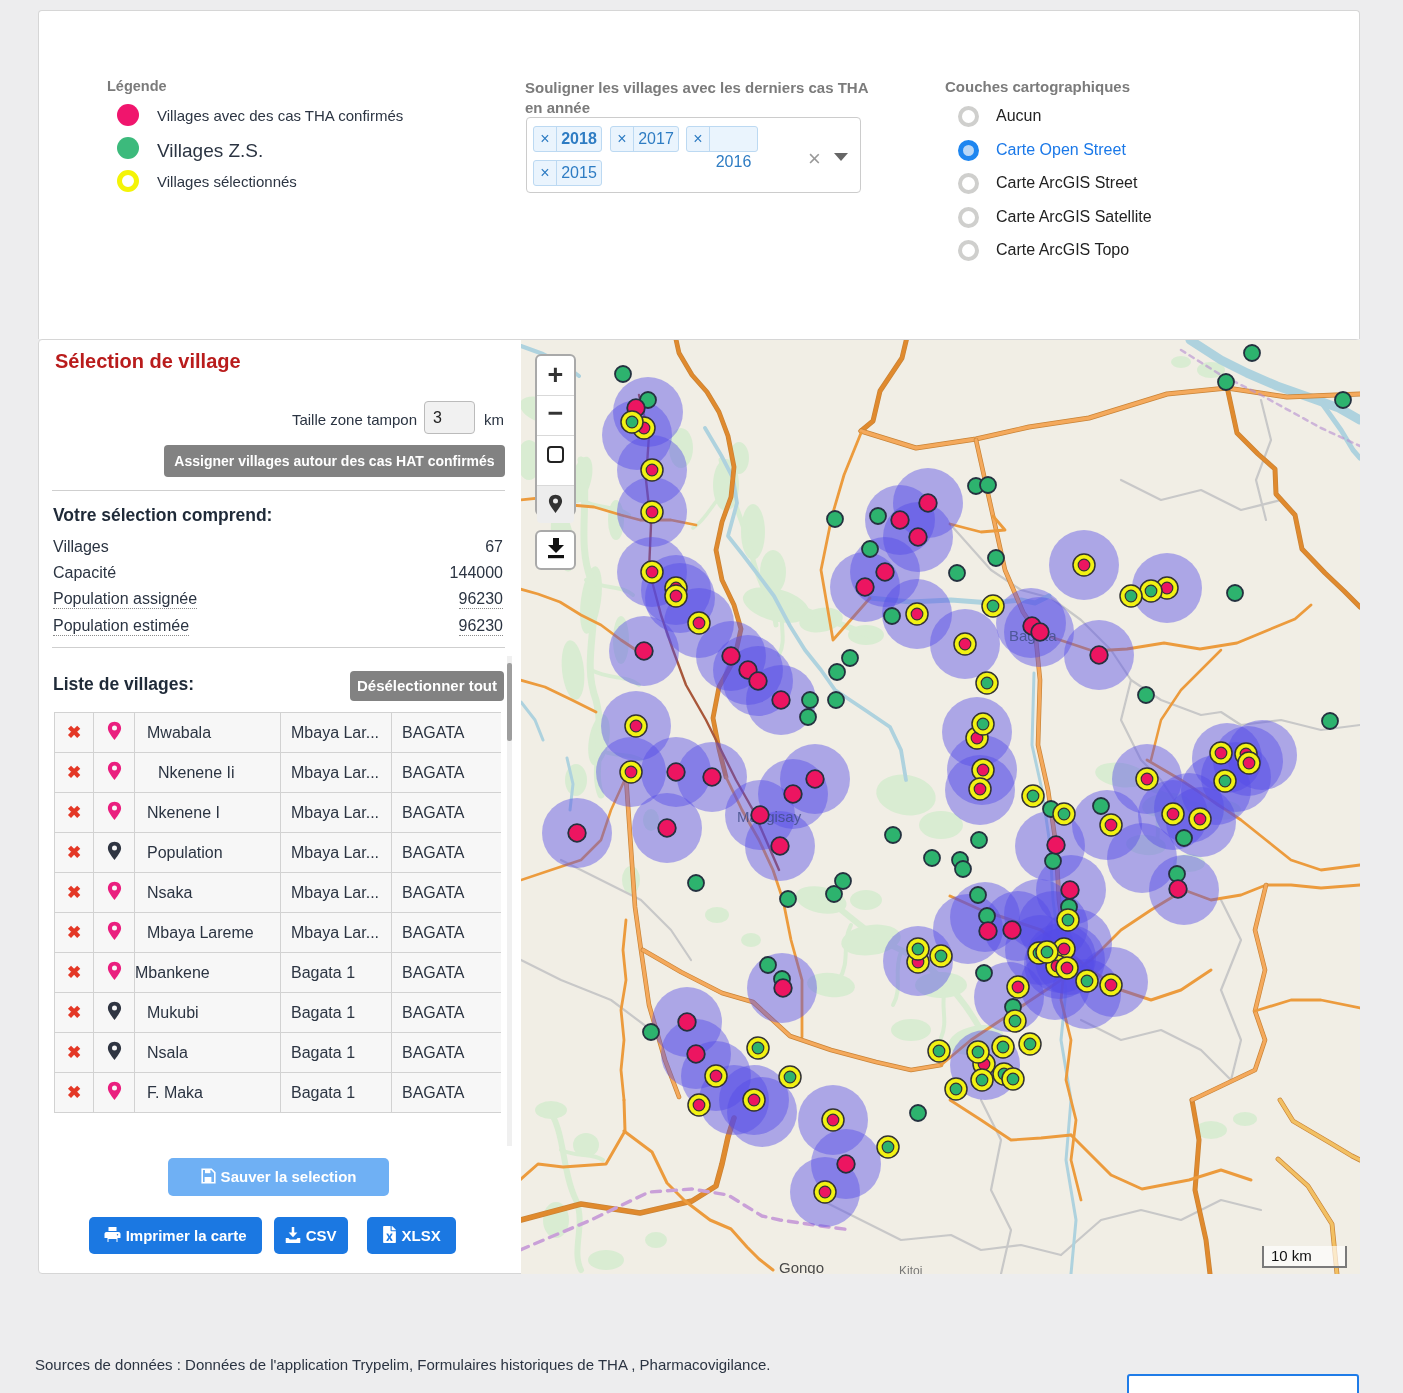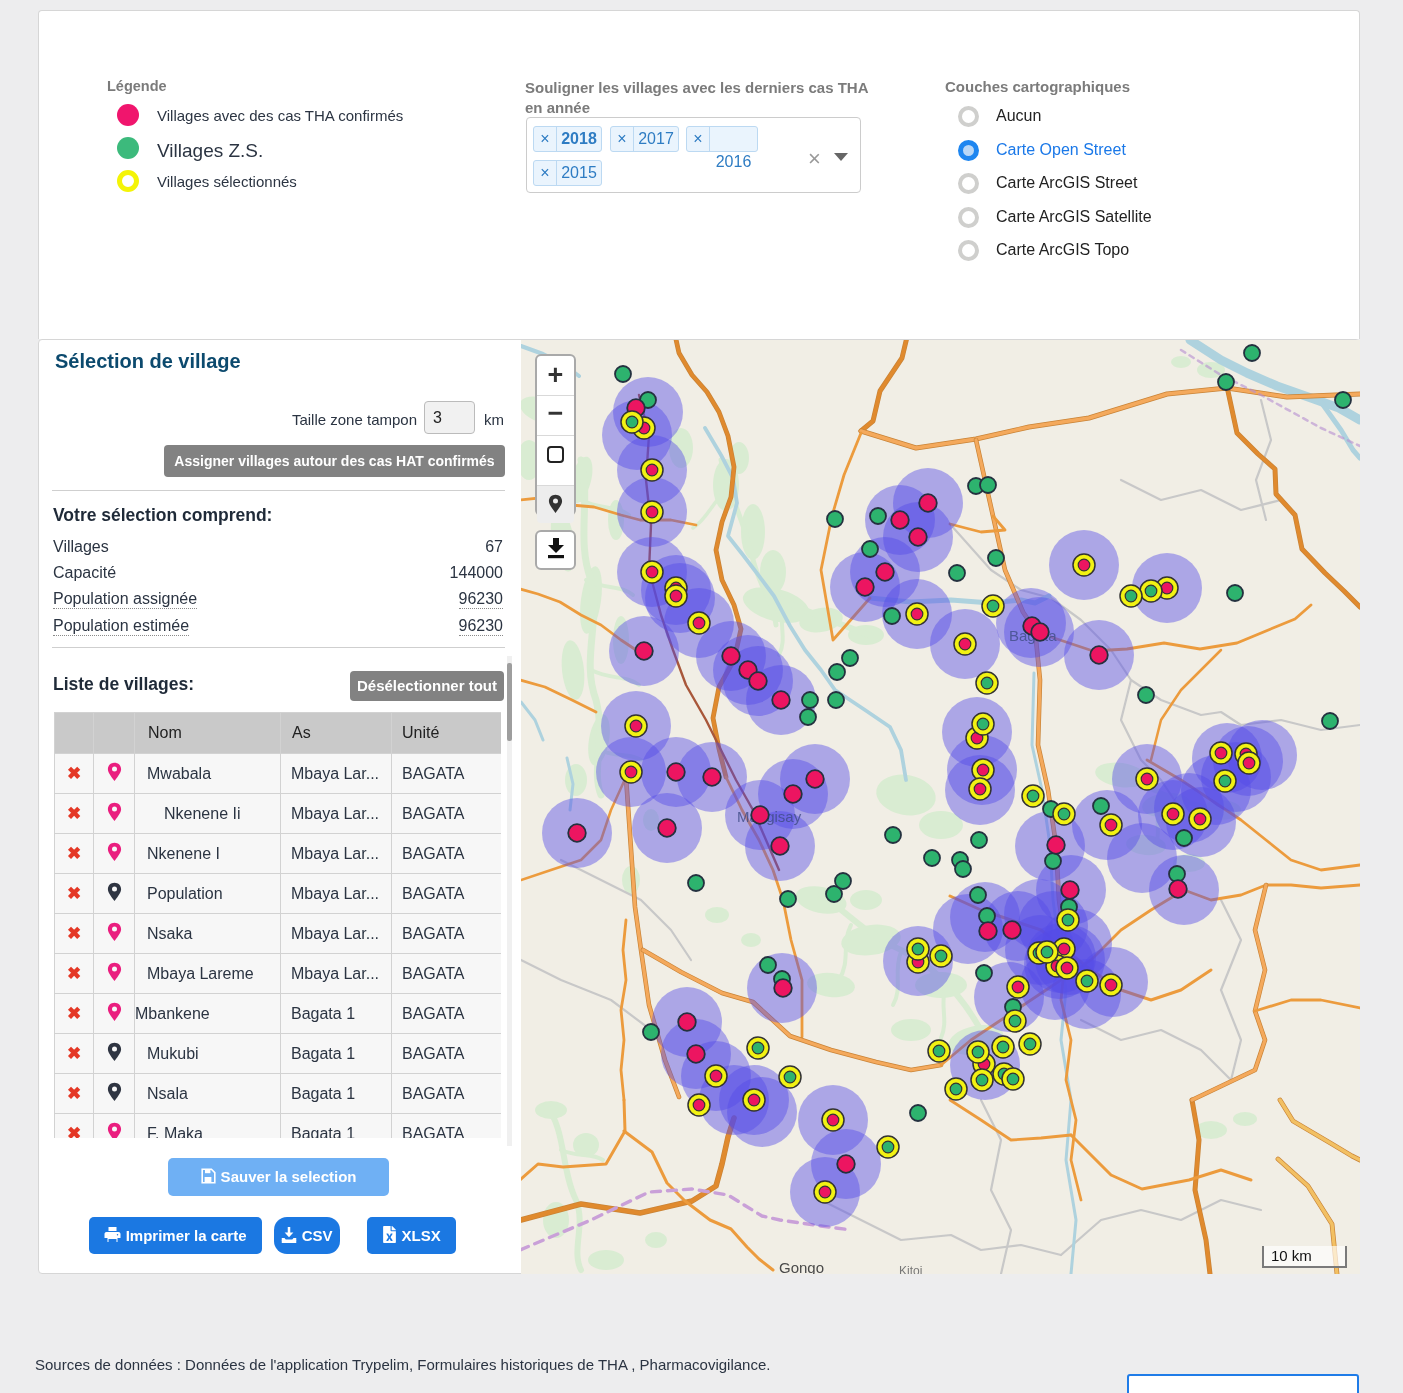--- a/index.html
+++ b/index.html
@@ -55,21 +55,21 @@
 <div class="abs" style="left:996px;top:107px;font-size:16px;color:#222;">Aucun</div>
 <div class="abs" style="left:958px;top:140px;width:21px;height:21px;border-radius:50%;border:5px solid #1e86f0;background:#b8d7f7;"></div>
 <div class="abs" style="left:996px;top:141px;font-size:16px;color:#1a78e8;">Carte Open Street</div>
 <div class="abs" style="left:958px;top:173px;width:21px;height:21px;border-radius:50%;border:4px solid #cfcfcd;background:#fff;"></div>
 <div class="abs" style="left:996px;top:174px;font-size:16px;color:#222;">Carte ArcGIS Street</div>
 <div class="abs" style="left:958px;top:207px;width:21px;height:21px;border-radius:50%;border:4px solid #cfcfcd;background:#fff;"></div>
 <div class="abs" style="left:996px;top:208px;font-size:16px;color:#222;">Carte ArcGIS Satellite</div>
 <div class="abs" style="left:958px;top:240px;width:21px;height:21px;border-radius:50%;border:4px solid #cfcfcd;background:#fff;"></div>
 <div class="abs" style="left:996px;top:241px;font-size:16px;color:#222;">Carte ArcGIS Topo</div>
 <div class="card" style="left:38px;top:339px;width:1322px;height:935px;"></div>
-<div class="abs" style="left:55px;top:350px;font-size:20px;font-weight:bold;color:#0c4a6e;">Sélection de village</div>
+<div class="abs" style="left:55px;top:350px;font-size:20px;font-weight:bold;color:#b91c1c;">Sélection de village</div>
 <div class="abs dark" style="left:240px;top:411px;width:177px;text-align:right;font-size:15px;">Taille zone tampon</div>
 <div class="abs" style="left:424px;top:401px;width:51px;height:33px;border:1px solid #bbb;border-radius:4px;background:#f1f1f1;font-size:16px;color:#222;line-height:31px;padding-left:8px;">3</div>
 <div class="abs dark" style="left:484px;top:411px;font-size:15px;">km</div>
 <div class="btn-gray" style="left:164px;top:445px;width:341px;height:32px;line-height:32px;font-size:14px;">Assigner villages autour des cas HAT confirmés</div>
 <div class="hr" style="left:52px;top:490px;width:453px;"></div>
 <div class="abs" style="left:53px;top:505px;font-size:17.5px;font-weight:bold;color:#1f2a38;">Votre sélection comprend:</div>
 <div class="abs dark" style="left:53px;top:538px;font-size:16px;">Villages</div>
 <div class="abs dark" style="right:900px;top:538px;font-size:16px;">67</div>
 <div class="abs dark" style="left:53px;top:564px;font-size:16px;">Capacité</div>
 <div class="abs dark" style="right:900px;top:564px;font-size:16px;">144000</div>
@@ -84,41 +84,34 @@
     <table class="vt">
       <colgroup>
         <col style="width:39px">
         <col style="width:41px">
         <col style="width:146px">
         <col style="width:111px">
         <col style="width:110px">
       </colgroup>
       <tbody>
         <tr>
-          <th></th>
-          <th></th>
-          <th style="text-align:left;padding-left:13px;">Nom</th>
-          <th style="text-align:left;padding-left:11px;">As</th>
-          <th style="text-align:left;padding-left:10px;">Unité</th>
-        </tr>
-        <tr>
           <td class="xmark">✖</td>
           <td style="text-align:center;"><svg width="15" height="20" viewBox="0 0 15 20">
               <path d="M7.5 0.8 C3.6 0.8 0.9 3.6 0.9 7.2 C0.9 10 3.2 13.2 7.5 19 C11.8 13.2 14.1 10 14.1 7.2 C14.1 3.6 11.4 0.8 7.5 0.8 Z M7.5 9.6 A2.5 2.5 0 1 1 7.5 4.6 A2.5 2.5 0 1 1 7.5 9.6 Z" fill="#ea1e7f"></path>
             </svg></td>
           <td style="padding-left:12px;">Mwabala</td>
           <td style="padding-left:10px;">Mbaya Lar...</td>
           <td style="padding-left:10px;">BAGATA</td>
         </tr>
         <tr>
           <td class="xmark">✖</td>
           <td style="text-align:center;"><svg width="15" height="20" viewBox="0 0 15 20">
               <path d="M7.5 0.8 C3.6 0.8 0.9 3.6 0.9 7.2 C0.9 10 3.2 13.2 7.5 19 C11.8 13.2 14.1 10 14.1 7.2 C14.1 3.6 11.4 0.8 7.5 0.8 Z M7.5 9.6 A2.5 2.5 0 1 1 7.5 4.6 A2.5 2.5 0 1 1 7.5 9.6 Z" fill="#ea1e7f"></path>
             </svg></td>
-          <td style="padding-left:29px;">Nkenene Ii</td>
+          <td style="padding-left:23px;">Nkenene Ii</td>
           <td style="padding-left:10px;">Mbaya Lar...</td>
           <td style="padding-left:10px;">BAGATA</td>
         </tr>
         <tr>
           <td class="xmark">✖</td>
           <td style="text-align:center;"><svg width="15" height="20" viewBox="0 0 15 20">
               <path d="M7.5 0.8 C3.6 0.8 0.9 3.6 0.9 7.2 C0.9 10 3.2 13.2 7.5 19 C11.8 13.2 14.1 10 14.1 7.2 C14.1 3.6 11.4 0.8 7.5 0.8 Z M7.5 9.6 A2.5 2.5 0 1 1 7.5 4.6 A2.5 2.5 0 1 1 7.5 9.6 Z" fill="#ea1e7f"></path>
             </svg></td>
           <td style="padding-left:12px;">Nkenene I</td>
           <td style="padding-left:10px;">Mbaya Lar...</td>
@@ -193,21 +186,21 @@
 <div class="abs" style="left:507px;top:656px;width:5px;height:490px;background:#f0f0f0;"></div>
 <div class="abs" style="left:507px;top:663px;width:5px;height:78px;background:#9e9e9e;border-radius:2px;"></div>
 <div class="abs" style="left:168px;top:1158px;width:221px;height:38px;background:#6fb0f4;border-radius:5px;color:#fff;font-weight:bold;font-size:15px;text-align:center;line-height:38px;"><svg width="16" height="16" viewBox="0 0 16 16" style="vertical-align:-2px;">
       <path d="M2.2 1.2 h9.2 l3.4 3.4 v10.2 h-12.6 z" fill="none" stroke="#fff" stroke-width="1.6"></path>
       <rect x="4.6" y="9" width="6.8" height="5" fill="#fff"></rect>
       <rect x="5" y="1.6" width="5.4" height="3.6" fill="#fff"></rect>
     </svg> Sauver la selection</div>
 <div class="btn-blue" style="left:89px;top:1217px;width:173px;height:37px;line-height:37px;"><svg width="17" height="16" viewBox="0 0 512 512" style="vertical-align:-2px;">
       <path fill="#fff" d="M128 0h256v128h-256zM64 160h384c35 0 64 29 64 64v128h-96v128h-320v-128h-96v-128c0-35 29-64 64-64zm64 224v96h256v-96zm288-160a24 24 0 1 0 0 48 24 24 0 0 0 0-48z"></path>
     </svg> Imprimer la carte</div>
-<div class="btn-blue" style="left:274px;top:1217px;width:66px;height:37px;line-height:37px;border-radius:13px;"><svg width="16" height="16" viewBox="0 0 512 512" style="vertical-align:-2px;">
+<div class="btn-blue" style="left:274px;top:1217px;width:74px;height:37px;line-height:37px;"><svg width="16" height="16" viewBox="0 0 512 512" style="vertical-align:-2px;">
       <path fill="#fff" d="M216 0h80v176h100L256 328 116 176h100zM24 432h464v80h-464z"></path>
       <path fill="#fff" d="M24 352h88l40 48h208l40-48h88v96h-464z"></path>
     </svg> CSV</div>
 <div class="btn-blue" style="left:367px;top:1217px;width:89px;height:37px;line-height:37px;"><svg width="15" height="17" viewBox="0 0 384 512" style="vertical-align:-2px;">
       <path fill="#fff" d="M224 136V0H24C10.7 0 0 10.7 0 24v464c0 13.3 10.7 24 24 24h336c13.3 0 24-10.7 24-24V160H248c-13.2 0-24-10.8-24-24zm60.1 106.5L224 336l60.1 93.5c5.1 8-.6 18.5-10.1 18.5h-34.9c-4.4 0-8.5-2.4-10.6-6.3C208.9 405.5 192 373 192 373c-6.4 14.8-10 20-36.6 68.8-2.1 3.9-6.1 6.3-10.5 6.3H110c-9.5 0-15.2-10.5-10.1-18.5l60.3-93.5-60.3-93.5c-5.2-8 .6-18.5 10.1-18.5h34.8c4.4 0 8.5 2.4 10.6 6.3 26.1 48.8 20 33.6 36.6 68.5 0 0 6.1-11.7 36.6-68.5 2.1-3.9 6.2-6.3 10.6-6.3H274c9.5-.1 15.2 10.4 10.1 18.4zM384 121.9v6.1H256V0h6.1c6.4 0 12.5 2.5 17 7l97.9 98c4.5 4.5 7 10.6 7 16.9z"></path>
     </svg> XLSX</div>
 <div class="abs dark" style="left:35px;top:1356px;font-size:15px;">Sources de données : Données de l'application Trypelim, Formulaires historiques de THA , Pharmacovigilance.</div>
 <div class="abs" style="left:1127px;top:1374px;width:232px;height:30px;background:#fff;border:2px solid #1f7ce8;border-radius:3px;"></div>
 <div class="abs" style="left:521px;top:340px;width:839px;height:934px;overflow:hidden;" id="map">
 <svg width="839" height="934" viewBox="0 0 839 934" style="position:absolute;left:0;top:0;">

